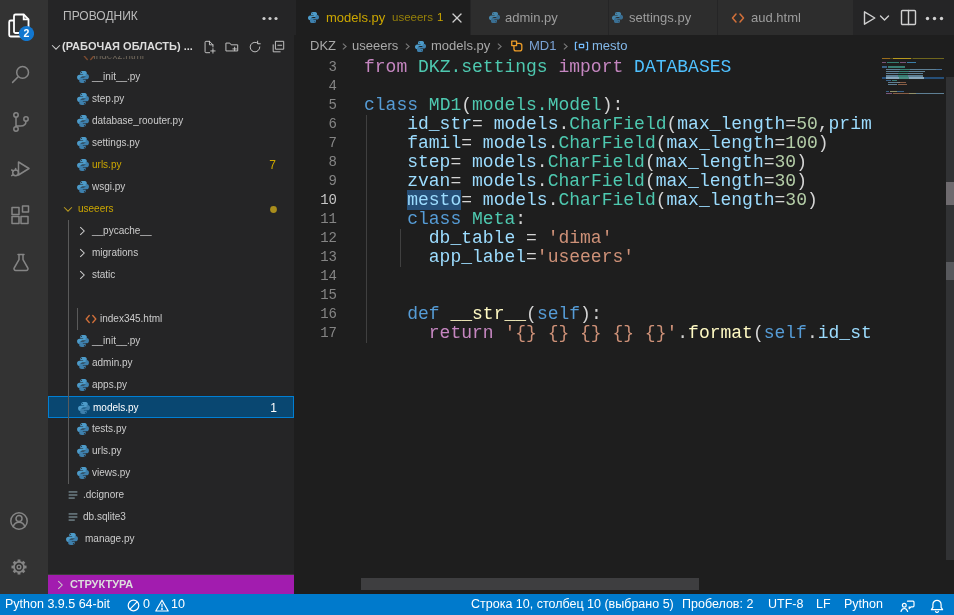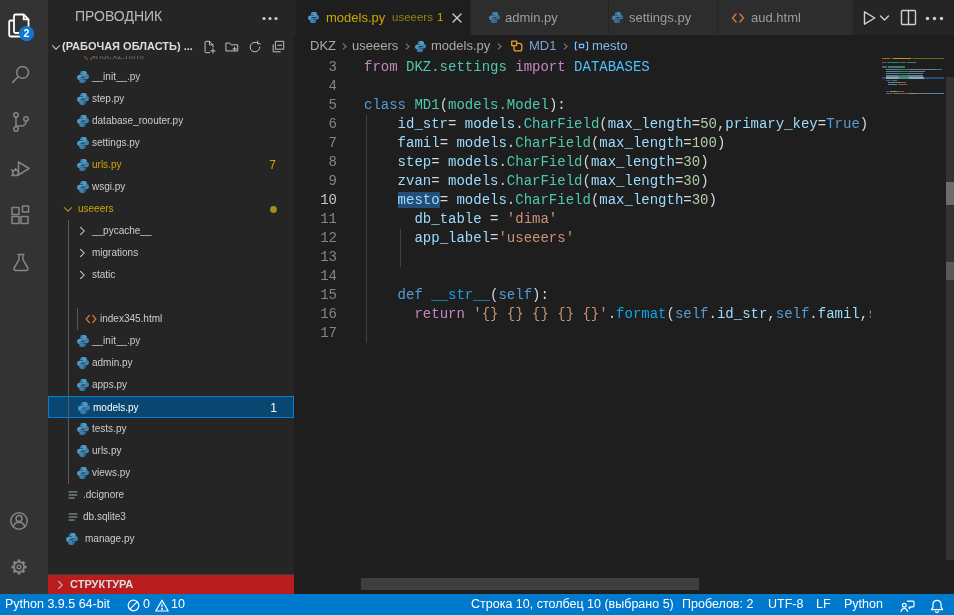--- a/index.html
+++ b/index.html
@@ -16,24 +16,24 @@
 .tl{position:absolute;top:0;line-height:22px;font-size:10px;color:#cccccc;white-space:nowrap}
 .yl{color:#cca700}
 .bdg{position:absolute;top:0;line-height:22px;font-size:12px;color:#cca700;left:258px;width:20px;text-align:right}
 .hico{position:absolute;width:14px;height:14px;fill:none;stroke:#c5c5c5;stroke-width:1.1;stroke-linecap:round;stroke-linejoin:round}
 .tab{position:absolute;top:0;height:35px;background:#2d2d2d}
 .tab span{position:absolute;top:0;line-height:35px;font-size:13px;white-space:nowrap}
 .tico{position:absolute;top:11px;width:13px;height:13px}
 .bc{position:absolute;top:35px;height:22px;font-size:13px;color:#a9a9a9}
 .bc span{position:absolute;top:0;line-height:22px;white-space:nowrap}
 .bsep{position:absolute;top:6.5px;width:9px;height:9px;fill:none;stroke:#7a7a7a;stroke-width:1.3}
-.code{position:absolute;left:364px;top:58px;width:507px;height:286px;overflow:hidden;font-family:"Liberation Mono",monospace;font-size:14px;line-height:19px;color:#d4d4d4}
+.code{position:absolute;left:364px;top:58px;width:507px;height:286px;overflow:hidden;font-family:"Liberation Mono",monospace;font-size:18px;line-height:19px;color:#d4d4d4}
 .code div{height:19px;white-space:pre}
 .lnums{position:absolute;left:294px;top:58px;width:43px;text-align:right;font-family:"Liberation Mono",monospace;font-size:14px;line-height:19px;color:#858585;white-space:pre}
-.k{color:#569cd6}.kp{color:#c586c0}.cl{color:#4ec9b0}.v{color:#9cdcfe}.n{color:#b5cea8}.s{color:#ce9178}.fn{color:#0ea5e9}.cst{color:#4fc1ff}
+.k{color:#569cd6}.kp{color:#c586c0}.cl{color:#4ec9b0}.v{color:#9cdcfe}.n{color:#b5cea8}.s{color:#ce9178}.fn{color:#fef9c3}.cst{color:#4fc1ff}
 .sel{background:#264f78}
 .guide{position:absolute;width:1px;background:#404040}
 .eaico{position:absolute;fill:none;stroke:#d0d0d0;stroke-width:1.4;stroke-linecap:round;stroke-linejoin:round}
 .sico{position:absolute;fill:none;stroke:#ffffff;stroke-width:1.2;stroke-linecap:round;stroke-linejoin:round}
 </style></head>
 <body>
 <div id="wrap">
 <svg width="0" height="0" style="position:absolute">
       <defs>
 <symbol id="py" viewBox="0 0 16 16">
@@ -109,21 +109,21 @@
 <line x1="11" y1="15.6" x2="11" y2="17.9"></line>
         <line x1="7.75" y1="14.25" x2="6.12" y2="15.88"></line>
 <line x1="6.4" y1="11" x2="4.1" y2="11"></line>
         <line x1="7.75" y1="7.75" x2="6.12" y2="6.12"></line>
 <line x1="11" y1="6.4" x2="11" y2="4.1"></line>
         <line x1="14.25" y1="7.75" x2="15.88" y2="6.12"></line>
       </g>
     </svg>
 
 <div class="sb">
-<span class="abs" style="left:27px;top:5px;font-size:14px;color:#bbbbbb;line-height:22px">ПРОВОДНИК</span>
+<span class="abs" style="left:15px;top:5px;font-size:12px;color:#bbbbbb;line-height:22px">ПРОВОДНИК</span>
 <svg class="abs" style="left:213px;top:15px" width="18" height="7" viewBox="0 0 18 7">
         <g fill="#cccccc">
           <circle cx="3" cy="3.5" r="1.6"></circle>
           <circle cx="9" cy="3.5" r="1.6"></circle>
           <circle cx="15" cy="3.5" r="1.6"></circle>
         </g>
       </svg>
 <svg class="tch" style="left:1px;top:40px" width="14" height="14" viewBox="0 0 16 16">
         <use href="#chd"></use>
       </svg>
@@ -278,21 +278,21 @@
         </div>
 <div class="tr" style="top:472px">
           <svg class="ti" style="left:17px">
             <use href="#py"></use>
           </svg>
           <span class="tl" style="left:37px">manage.py</span>
         </div>
 <div class="abs" style="left:20px;top:164px;width:1px;height:264px;background:#5a5a5a"></div>
 <div class="abs" style="left:29px;top:252px;width:1px;height:22px;background:#5a5a5a"></div>
 </div>
-<div class="abs" style="left:0;top:574px;width:246px;height:20px;background:#b91c1c;border-top:1px solid #3c3c3c">
+<div class="abs" style="left:0;top:574px;width:246px;height:20px;background:#a21caf;border-top:1px solid #3c3c3c">
 <svg class="tch" style="left:5px;top:3px">
           <use href="#chr"></use>
         </svg>
 <span class="abs" style="left:22px;top:0;line-height:19px;font-size:11px;font-weight:bold;color:#dddddd">СТРУКТУРА</span>
 </div>
 </div>
 <div class="tabbar"></div>
 <div class="tab" style="left:296px;width:174px;background:#1e1e1e">
 <svg class="tico" style="left:11px">
         <use href="#py"></use>
@@ -394,20 +394,21 @@
 <div class="guide" style="left:400px;top:229px;height:38px"></div>
 <div class="code">
 <div><span class="kp">from</span> <span class="cl">DKZ.settings</span> <span class="kp">import</span> <span class="cst">DATABASES</span></div>
 <div></div>
 <div><span class="k">class</span> <span class="cl">MD1</span>(<span class="cl">models.Model</span>):</div>
 <div>    <span class="v">id_str</span>= <span class="v">models</span>.<span class="cl">CharField</span>(<span class="v">max_length</span>=<span class="n">50</span>,<span class="v">primary_key</span>=<span class="k">True</span>)</div>
 <div>    <span class="v">famil</span>= <span class="v">models</span>.<span class="cl">CharField</span>(<span class="v">max_length</span>=<span class="n">100</span>)</div>
 <div>    <span class="v">step</span>= <span class="v">models</span>.<span class="cl">CharField</span>(<span class="v">max_length</span>=<span class="n">30</span>)</div>
 <div>    <span class="v">zvan</span>= <span class="v">models</span>.<span class="cl">CharField</span>(<span class="v">max_length</span>=<span class="n">30</span>)</div>
 <div>    <span class="sel"><span class="v">mesto</span></span>= <span class="v">models</span>.<span class="cl">CharField</span>(<span class="v">max_length</span>=<span class="n">30</span>)</div>
+<div>    <span class="k">class</span> <span class="cl">Meta</span>:</div>
 <div>      <span class="v">db_table</span> = <span class="s">'dima'</span></div>
 <div>      <span class="v">app_label</span>=<span class="s">'useeers'</span></div>
 <div></div>
 <div></div>
 <div>    <span class="k">def</span> <span class="fn">__str__</span>(<span class="k">self</span>):</div>
 <div>      <span class="kp">return</span> <span class="s">'{} {} {} {} {}'</span>.<span class="fn">format</span>(<span class="k">self</span>.<span class="v">id_str</span>,<span class="k">self</span>.<span class="v">famil</span>,<span class="k">self</span>.)</div>
 </div>
 <svg class="abs" style="left:882px;top:57px" width="63" height="40" viewBox="0 0 63 40" shape-rendering="crispEdges">
 <rect x="0" y="0.5" width="62" height="1.8" fill="#4e4414"></rect>
       <rect x="0" y="0.5" width="8" height="1.8" fill="#9a6d1c"></rect>

